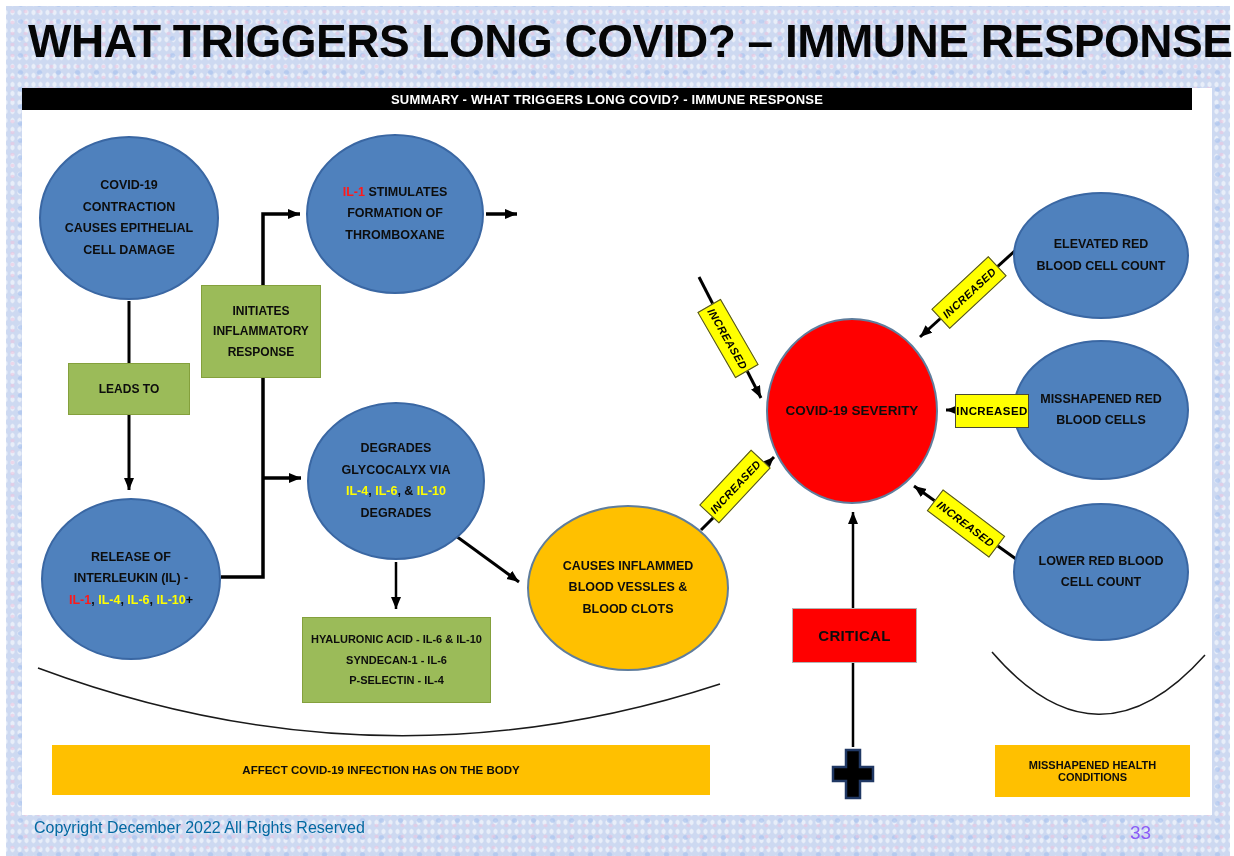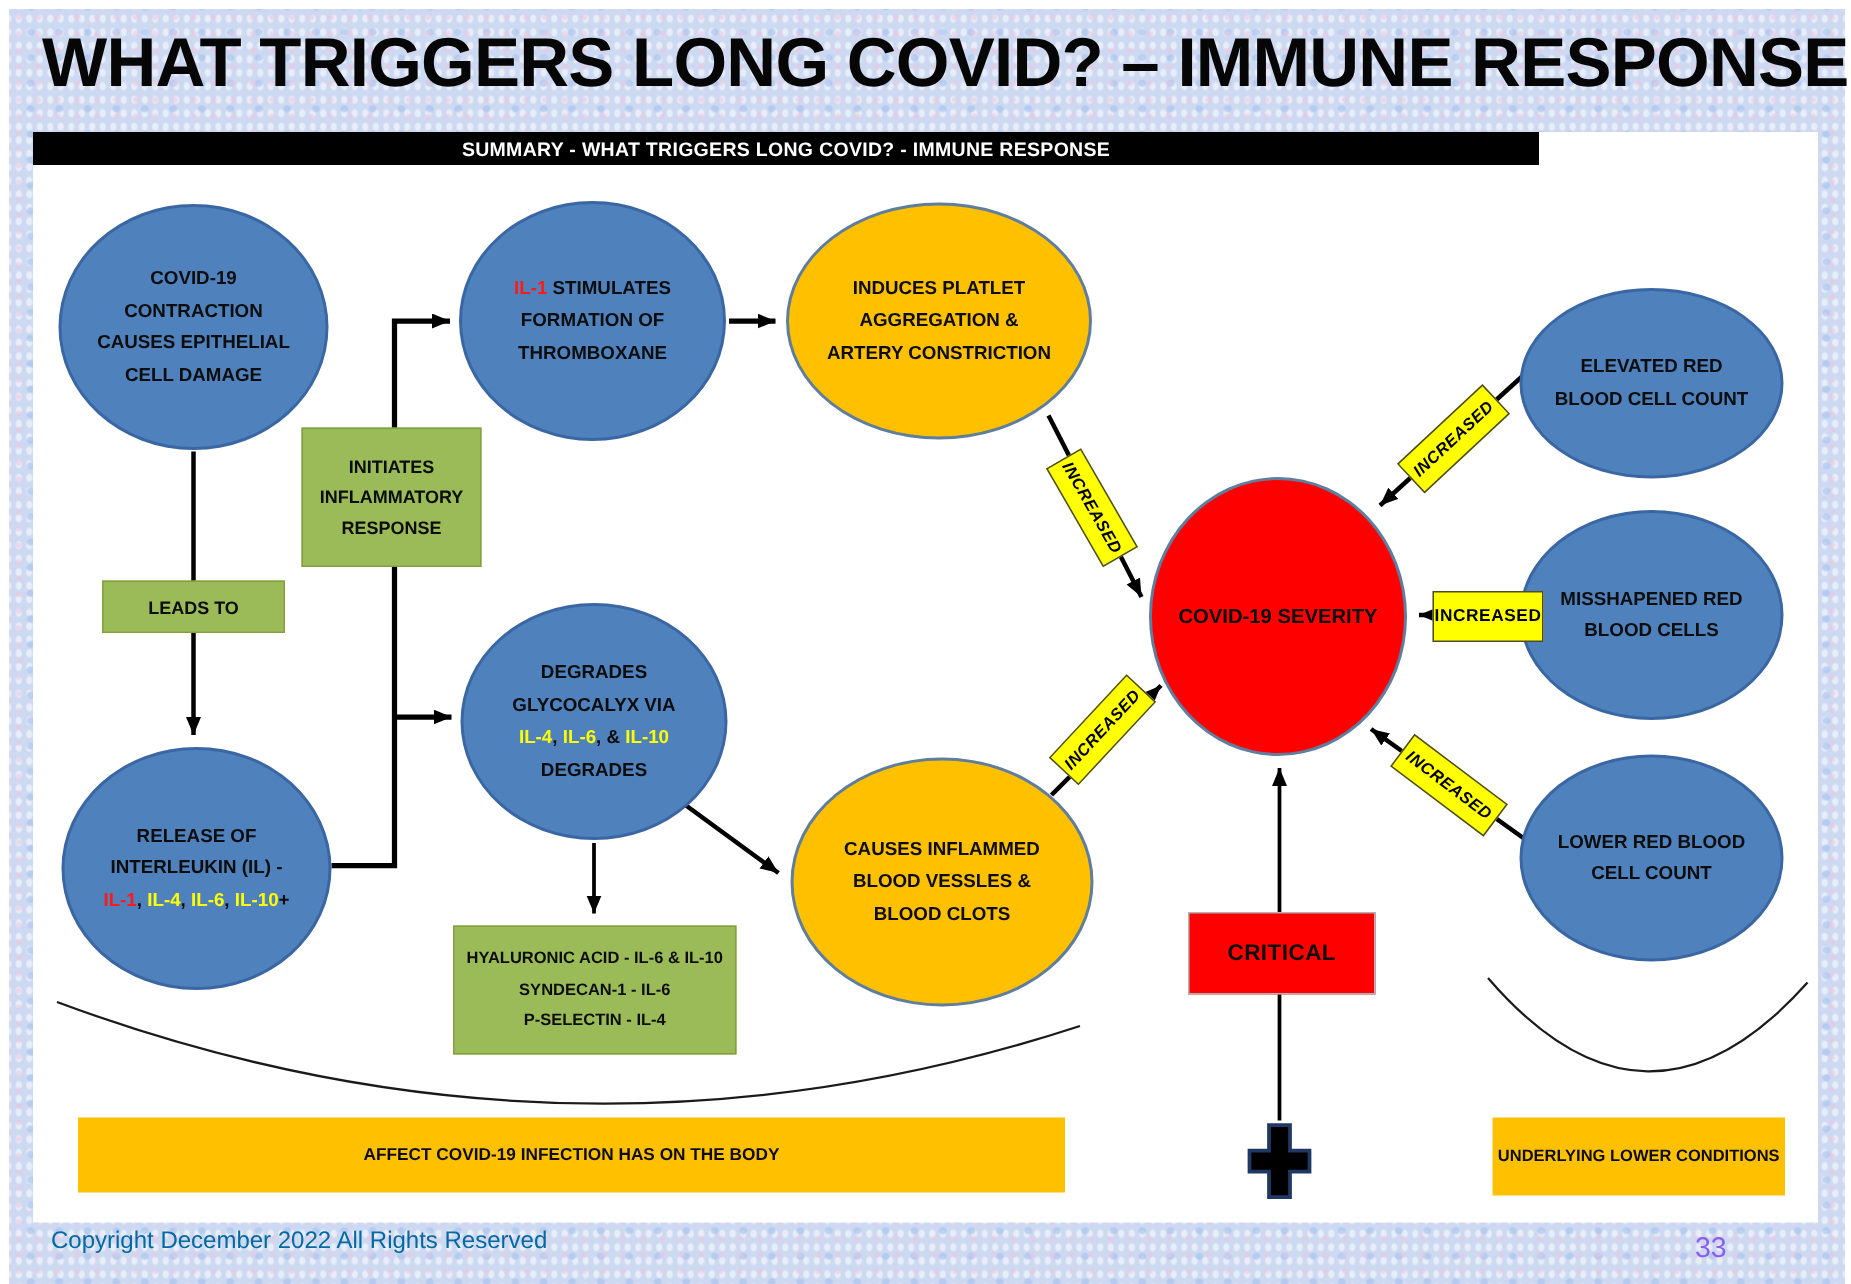--- a/index.html
+++ b/index.html
@@ -9,21 +9,21 @@
     background-color:var(--page_bg,#cdd9f1);
     background-image:
       radial-gradient(rgba(238,196,222,0.55) 1.5px, transparent 2.6px),
       radial-gradient(rgba(168,194,238,0.65) 2px, transparent 3.2px),
       radial-gradient(rgba(255,255,255,0.55) 1.5px, transparent 2.6px);
     background-size:13px 11px,19px 17px,7px 9px;
     background-position:0 0,5px 7px,3px 2px;}
   .title{position:absolute;left:28px;top:14px;width:1185px;margin:0;
     font-size:46px;font-weight:bold;letter-spacing:-0.5px;color:#060606;white-space:nowrap;}
   .panel{position:absolute;left:22px;top:88px;width:1190px;height:727px;background:var(--panel_bg,#fff);z-index:1;}
-  .summary-bar{position:absolute;left:22px;top:88px;width:1004px;height:22px;background:var(--bar_bg,#000);
+  .summary-bar{position:absolute;left:22px;top:88px;width:1170px;height:22px;background:var(--bar_bg,#000);
     color:var(--bar_text,#fff);font-size:13px;font-weight:bold;display:flex;align-items:center;justify-content:center;
     letter-spacing:0.2px;z-index:3;}
   .connectors{position:absolute;left:0;top:0;width:1234px;height:856px;z-index:2;}
   .node{position:absolute;display:flex;align-items:center;justify-content:center;text-align:center;
     font-weight:bold;color:var(--ink,#0d0d0d);z-index:3;box-sizing:border-box;}
   .ellipse{border-radius:50%;text-align:center;}
   .blue{background:var(--blue,#4f81bd);border:2.5px solid var(--blue_border,#3a67a3);}
   .orangeE{background:var(--orange,#ffc000);border:2.5px solid var(--orange_border,#5f7d9c);}
   .greenB{background:var(--green,#9bbb59);border:1px solid var(--green_border,#84a03c);}
   .redE{background:var(--red,#f00);border:2.5px solid var(--orange_border,#5f7d9c);}
@@ -32,21 +32,21 @@
   .txt{width:100%;font-size:12.5px;line-height:1.72;white-space:pre-line;}
   .rich{width:100%;font-size:12.5px;line-height:1.72;}
   .rich .pre{white-space:pre-line;}
   .ilred{color:var(--il_red,#ff1a1a);}
   .ilyellow{color:var(--il_yellow,#ff0);}
   .inc{position:absolute;background:var(--yellow,#ff0);border:1px solid #4a4a33;color:#000;
     font-weight:bold;font-size:11px;display:flex;align-items:center;justify-content:center;
     letter-spacing:0.4px;z-index:4;}
   .inc.rot{font-style:italic;}
   #nA{left:39px;top:136px;width:180px;height:164px;}
-  #boxLeads{left:68px;top:363px;width:122px;height:35px;font-size:12px;margin-top:24px;}
+  #boxLeads{left:68px;top:363px;width:122px;height:52px;font-size:12px;}
   #boxInit{left:201px;top:285px;width:120px;height:93px;justify-content:flex-end;}
   #boxInit .txt{font-size:12px;line-height:1.7;}
   #nB{left:306px;top:134px;width:178px;height:160px;}
   #nC{left:524px;top:135px;width:204px;height:158px;}
   #nD{left:307px;top:402px;width:178px;height:158px;}
   #nE{left:41px;top:498px;width:180px;height:162px;}
   #nF{left:527px;top:505px;width:202px;height:166px;}
   #boxGly{left:302px;top:617px;width:189px;height:86px;}
   #boxGly .txt{font-size:11px;line-height:1.9;}
   #nH{left:766px;top:318px;width:172px;height:186px;}
@@ -115,25 +115,20 @@
   </div>
 
   <div id="nB" class="node ellipse blue">
     <div class="rich">
       <div><span class="ilred">IL-1</span><span> STIMULATES</span></div>
       <div class="pre">FORMATION OF
 THROMBOXANE</div>
     </div>
   </div>
 
-  <div id="nC" class="node ellipse orangeE">
-    <div class="txt">INDUCES PLATLET
-AGGREGATION &amp;
-ARTERY CONSTRICTION</div>
-  </div>
 
   <div id="nD" class="node ellipse blue">
     <div class="rich">
       <div class="pre">DEGRADES
 GLYCOCALYX VIA</div>
       <div><span class="ilyellow">IL-4</span><span>, </span><span class="ilyellow">IL-6</span><span>, &amp; </span><span class="ilyellow">IL-10</span></div>
       <div>DEGRADES</div>
     </div>
   </div>
 
@@ -178,21 +173,21 @@
   <div id="nK" class="node ellipse blue">
     <div class="txt">LOWER RED BLOOD
 CELL COUNT</div>
   </div>
 
   <div id="barAffect" class="node orangeB">
     <div>AFFECT COVID-19 INFECTION HAS ON THE BODY</div>
   </div>
 
   <div id="barUnder" class="node orangeB">
-    <div>UNDERLYING LOWER CONDITIONS</div>
+    <div>MISSHAPENED HEALTH CONDITIONS</div>
   </div>
 
   <div id="incA" class="inc rot">INCREASED</div>
   <div id="incB" class="inc rot">INCREASED</div>
   <div id="incC" class="inc rot">INCREASED</div>
   <div id="incD" class="inc">INCREASED</div>
   <div id="incE" class="inc rot">INCREASED</div>
 
   <div class="footer-copyright">Copyright December 2022 All Rights Reserved</div>
   <div class="page-number">33</div>

